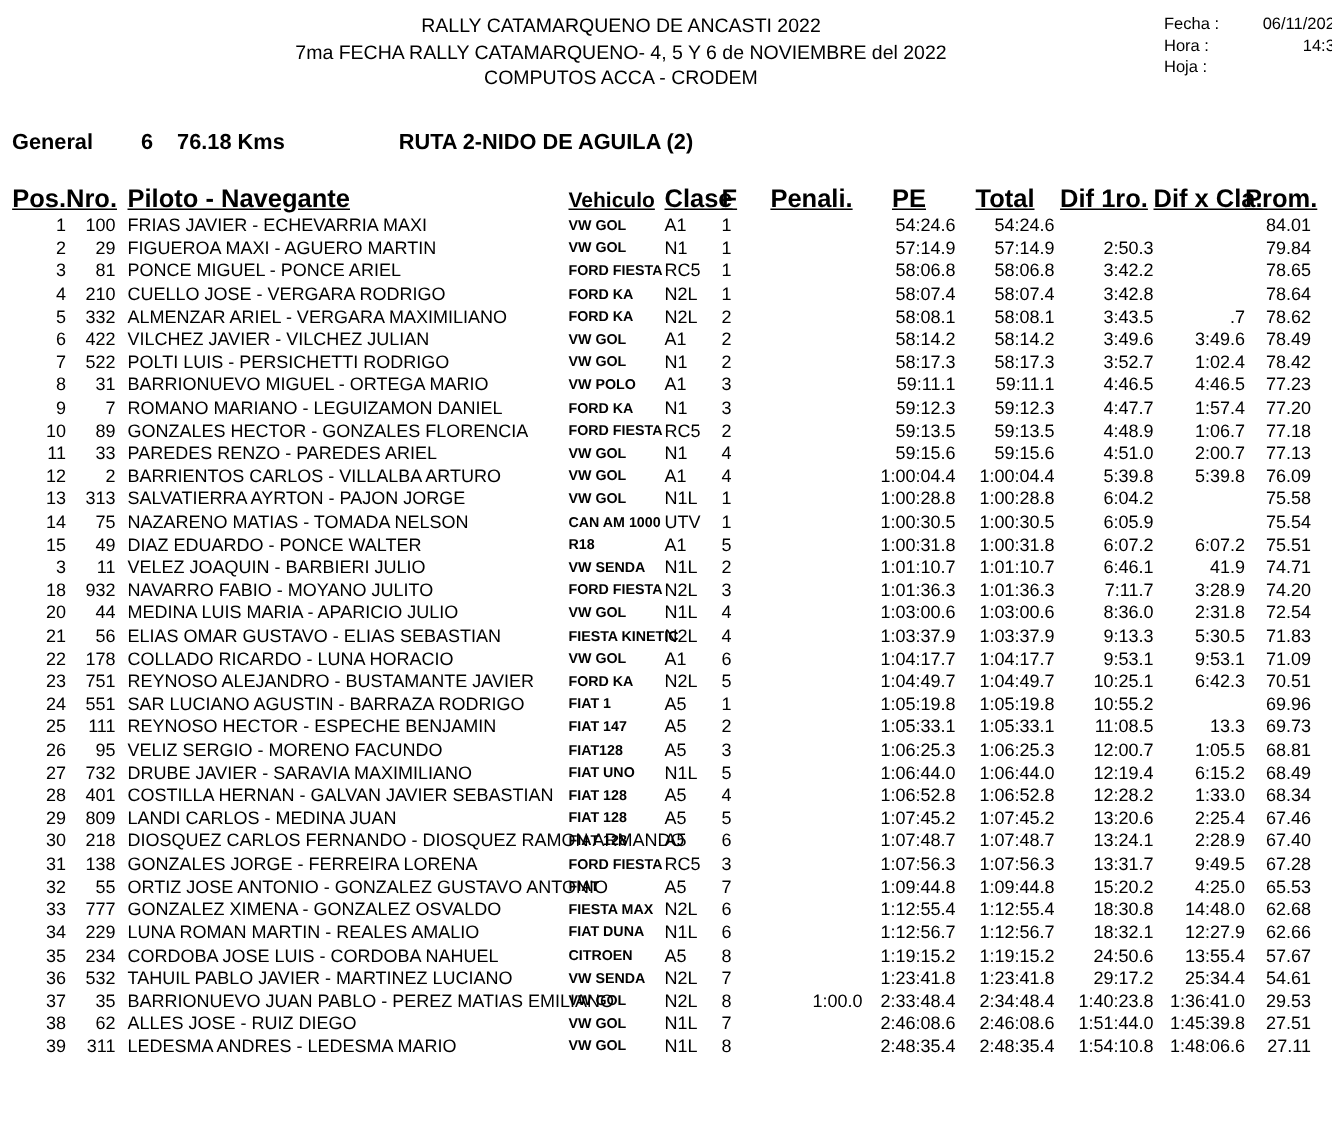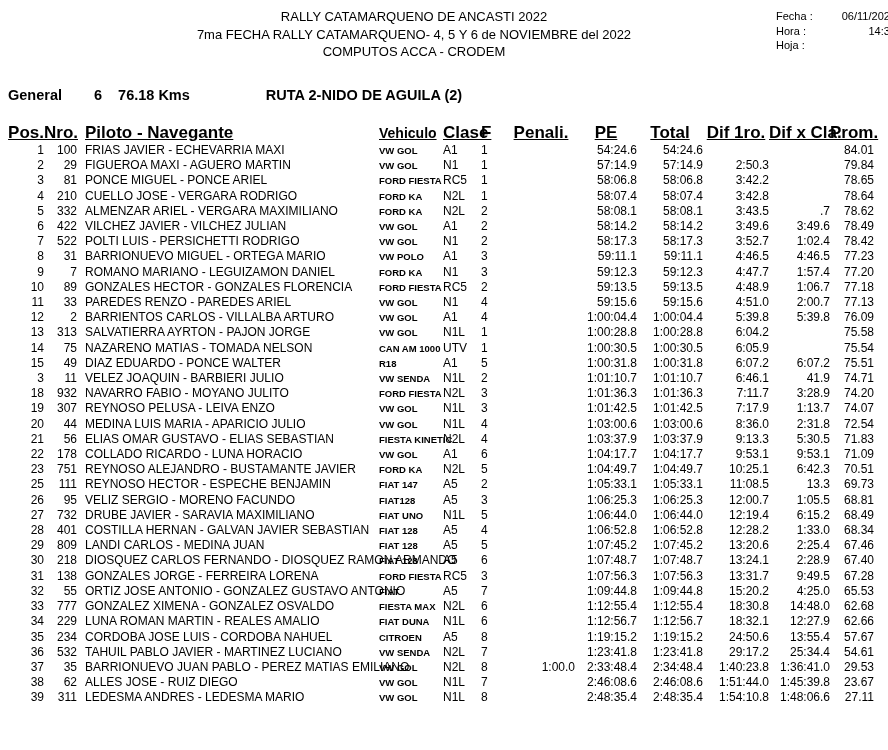--- a/index.html
+++ b/index.html
@@ -339,34 +339,20 @@
         <td class="c-clase">N2L</td>
         <td class="c-f">3</td>
         <td class="c-penali"></td>
         <td class="c-pe">1:01:36.3</td>
         <td class="c-total">1:01:36.3</td>
         <td class="c-dif1">7:11.7</td>
         <td class="c-difcla">3:28.9</td>
         <td class="c-prom">74.20</td>
       </tr>
       <tr>
-        <td class="c-pos">19</td>
-        <td class="c-nro">307</td>
-        <td class="c-piloto">REYNOSO PELUSA - LEIVA ENZO</td>
-        <td class="c-vehiculo">VW GOL</td>
-        <td class="c-clase">N1L</td>
-        <td class="c-f">3</td>
-        <td class="c-penali"></td>
-        <td class="c-pe">1:01:42.5</td>
-        <td class="c-total">1:01:42.5</td>
-        <td class="c-dif1">7:17.9</td>
-        <td class="c-difcla">1:13.7</td>
-        <td class="c-prom">74.07</td>
-      </tr>
-      <tr>
         <td class="c-pos">20</td>
         <td class="c-nro">44</td>
         <td class="c-piloto">MEDINA LUIS MARIA - APARICIO JULIO</td>
         <td class="c-vehiculo">VW GOL</td>
         <td class="c-clase">N1L</td>
         <td class="c-f">4</td>
         <td class="c-penali"></td>
         <td class="c-pe">1:03:00.6</td>
         <td class="c-total">1:03:00.6</td>
         <td class="c-dif1">8:36.0</td>
@@ -407,20 +393,34 @@
         <td class="c-piloto">REYNOSO ALEJANDRO - BUSTAMANTE JAVIER</td>
         <td class="c-vehiculo">FORD KA</td>
         <td class="c-clase">N2L</td>
         <td class="c-f">5</td>
         <td class="c-penali"></td>
         <td class="c-pe">1:04:49.7</td>
         <td class="c-total">1:04:49.7</td>
         <td class="c-dif1">10:25.1</td>
         <td class="c-difcla">6:42.3</td>
         <td class="c-prom">70.51</td>
+      </tr>
+      <tr>
+        <td class="c-pos">24</td>
+        <td class="c-nro">551</td>
+        <td class="c-piloto">SAR LUCIANO AGUSTIN - BARRAZA RODRIGO</td>
+        <td class="c-vehiculo">FIAT 1</td>
+        <td class="c-clase">A5</td>
+        <td class="c-f">1</td>
+        <td class="c-penali"></td>
+        <td class="c-pe">1:05:19.8</td>
+        <td class="c-total">1:05:19.8</td>
+        <td class="c-dif1">10:55.2</td>
+        <td class="c-difcla"></td>
+        <td class="c-prom">69.96</td>
       </tr>
       <tr>
         <td class="c-pos">25</td>
         <td class="c-nro">111</td>
         <td class="c-piloto">REYNOSO HECTOR - ESPECHE BENJAMIN</td>
         <td class="c-vehiculo">FIAT 147</td>
         <td class="c-clase">A5</td>
         <td class="c-f">2</td>
         <td class="c-penali"></td>
         <td class="c-pe">1:05:33.1</td>
@@ -602,21 +602,21 @@
         <td class="c-nro">62</td>
         <td class="c-piloto">ALLES JOSE - RUIZ DIEGO</td>
         <td class="c-vehiculo">VW GOL</td>
         <td class="c-clase">N1L</td>
         <td class="c-f">7</td>
         <td class="c-penali"></td>
         <td class="c-pe">2:46:08.6</td>
         <td class="c-total">2:46:08.6</td>
         <td class="c-dif1">1:51:44.0</td>
         <td class="c-difcla">1:45:39.8</td>
-        <td class="c-prom">23.67</td>
+        <td class="c-prom">27.51</td>
       </tr>
       <tr>
         <td class="c-pos">39</td>
         <td class="c-nro">311</td>
         <td class="c-piloto">LEDESMA ANDRES - LEDESMA MARIO</td>
         <td class="c-vehiculo">VW GOL</td>
         <td class="c-clase">N1L</td>
         <td class="c-f">8</td>
         <td class="c-penali"></td>
         <td class="c-pe">2:48:35.4</td>

